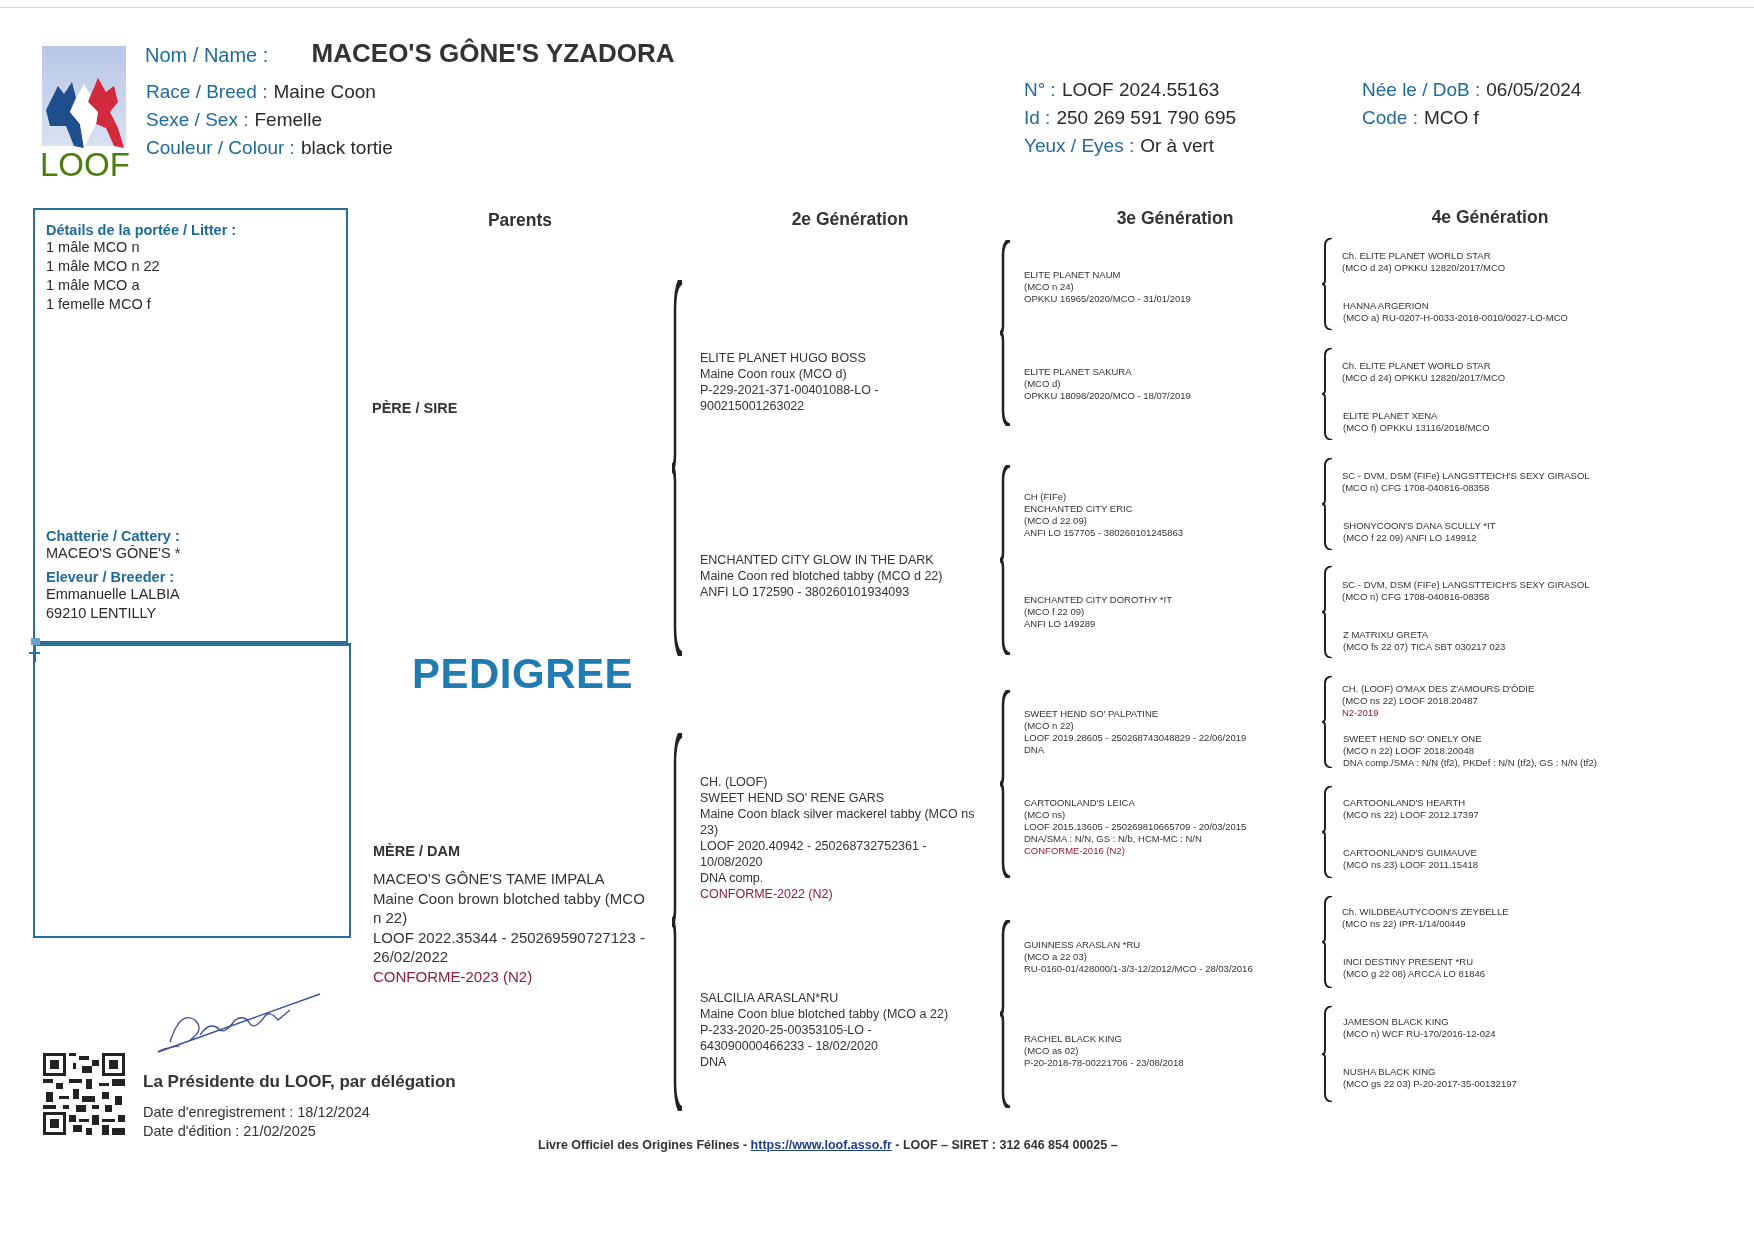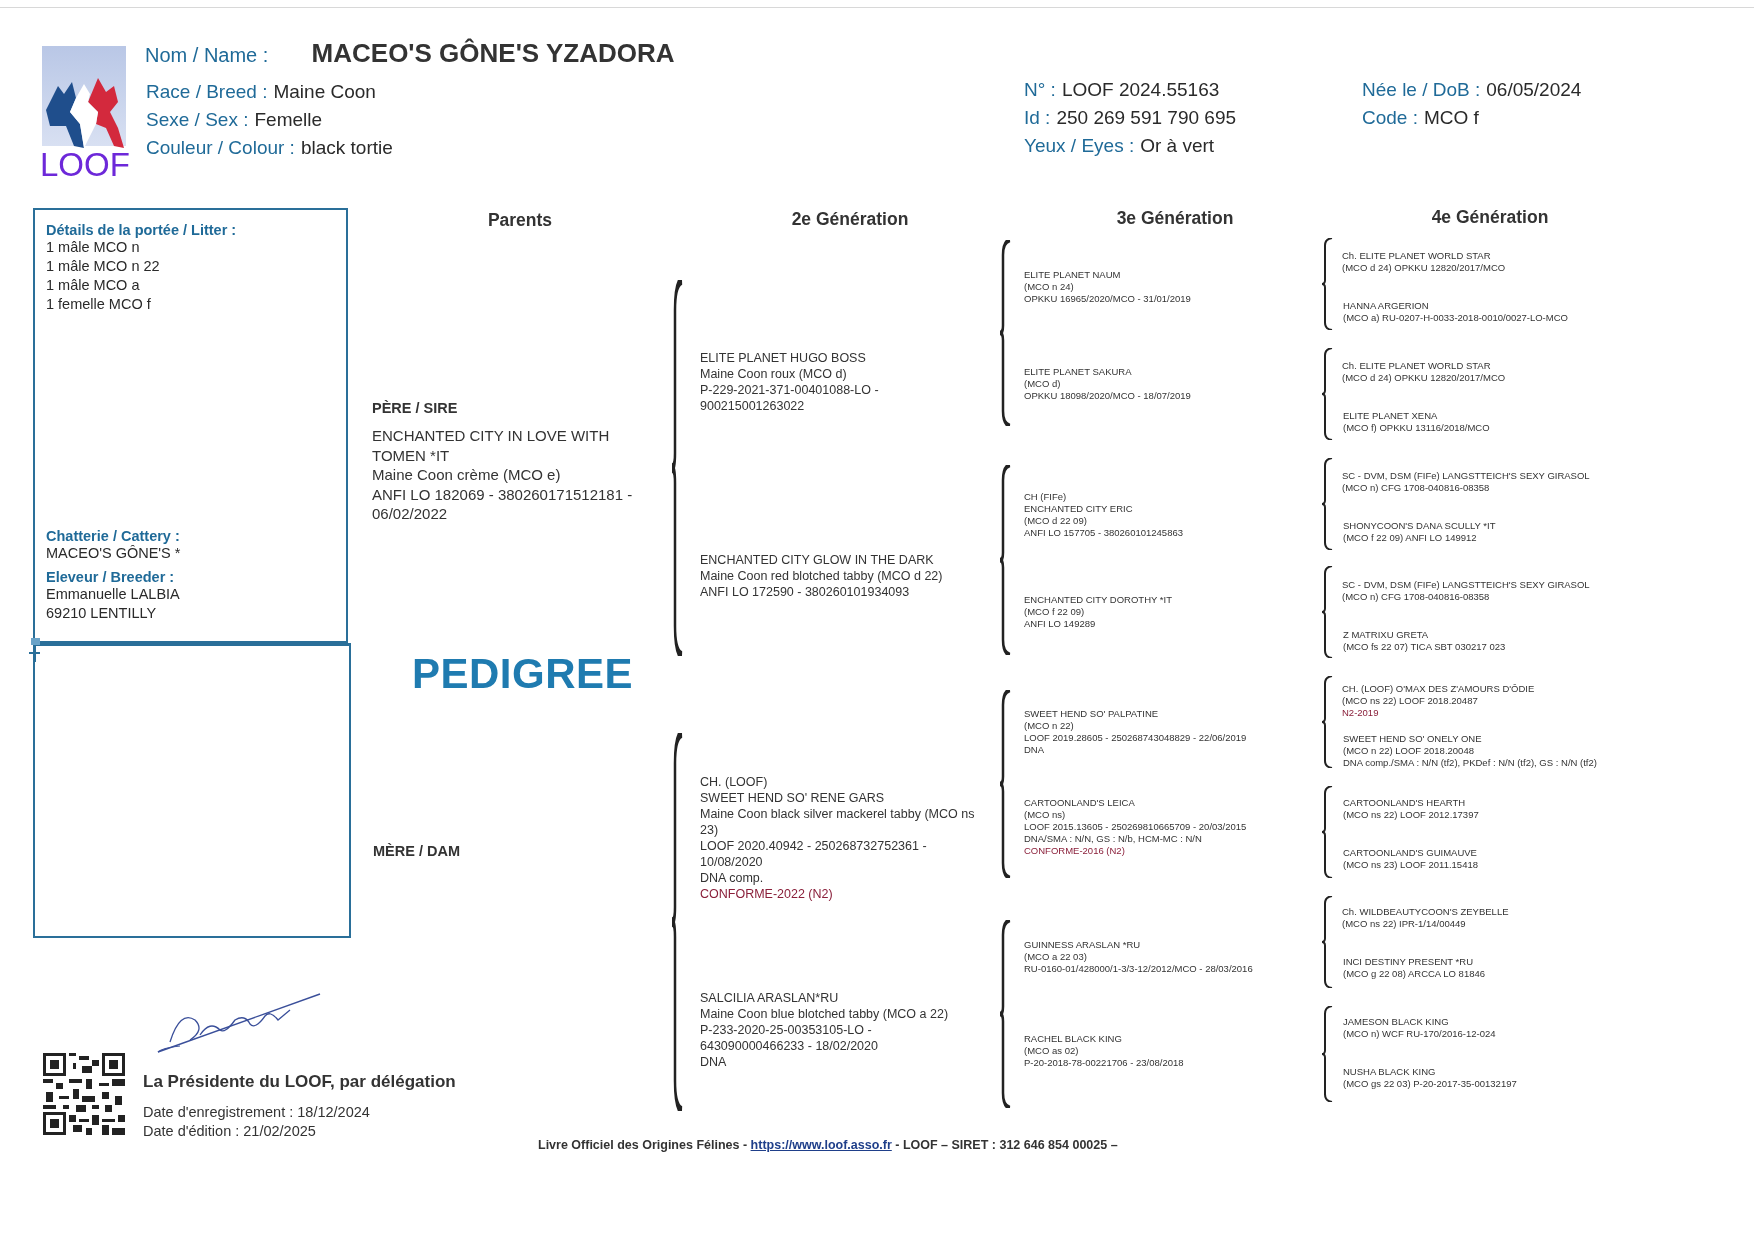--- a/index.html
+++ b/index.html
@@ -4,21 +4,21 @@
 <style>
   html,body{margin:0;padding:0;background:#fff;}
   body{width:1754px;height:1240px;position:relative;overflow:hidden;font-family:"Liberation Sans",sans-serif;color:#2a2a2a;}
   .abs{position:absolute;}
   .topline{left:0;top:7px;width:1754px;height:1px;background:#d8d8d8;}
   .lbl{color:#1f6a98;}
   .val{color:#2a2a2a;margin-left:36px;}
   
   .logo{left:40px;top:46px;width:90px;height:140px;}
   .logo-bg{position:absolute;left:2px;top:0;width:84px;height:100px;background:linear-gradient(#b9c7e6,#d8e0f2);}
-  .logo-text{position:absolute;left:0;top:100px;font-size:33px;color:#6d28d9;letter-spacing:0px;}
+  .logo-text{position:absolute;left:0;top:100px;font-size:33px;color:#4d7c0f;letter-spacing:0px;}
   
   .hdr-name{left:145px;top:38px;font-size:26px;}
   .hdr-name .lbl{font-size:20px;}
   .hdr-name .val{font-weight:bold;color:#333;}
   .hdr-row{font-size:19px;}
   .hdr-row .val{margin-left:6px;}
   
   .panel{left:33px;top:208px;width:315px;height:435px;border:2px solid #2a6f99;box-sizing:border-box;}
   .panel2{left:33px;top:643px;width:318px;height:295px;border:2px solid #2a6f99;border-top:3px solid #2a6f99;box-sizing:border-box;}
   .p-title{font-size:14.5px;font-weight:bold;color:#1f6a98;}
@@ -115,31 +115,32 @@
 
 <div class="abs colh" style="left:440px;top:210px;width:160px">Parents</div>
 <div class="abs colh" style="left:760px;top:209px;width:180px">2e Génération</div>
 <div class="abs colh" style="left:1085px;top:208px;width:180px">3e Génération</div>
 <div class="abs colh" style="left:1400px;top:207px;width:180px">4e Génération</div>
 
 <div class="abs pedigree">PEDIGREE</div>
 
 <div class="abs" style="left:372px;top:400px;width:300px">
   <div class="parent-role">PÈRE / SIRE</div>
-  <div class="parent" style="margin-top:10px">
-    <div>ENCHANTED CITY IN LOVE WITH</div>
-    <div>TOMEN *IT</div>
-    <div>Maine Coon crème  (MCO e)</div>
-    <div>ANFI LO 182069 - 380260171512181 -</div>
-    <div>06/02/2022</div>
-  </div>
 </div>
 
 <div class="abs" style="left:373px;top:843px;width:300px">
   <div class="parent-role">MÈRE / DAM</div>
+  <div class="parent" style="margin-top:10px">
+    <div>MACEO'S GÔNE'S TAME IMPALA</div>
+    <div>Maine Coon brown blotched tabby  (MCO</div>
+    <div>n 22)</div>
+    <div>LOOF 2022.35344 - 250269590727123 -</div>
+    <div>26/02/2022</div>
+    <div class="red">CONFORME-2023 (N2)</div>
+  </div>
 </div>
 
 <div class="brace" style="left:672px;top:280px;height:376px">
     <svg viewBox="0 0 12 100" preserveAspectRatio="none">
       <path d="M10 0 Q3 1 3 8 L3 46 Q3 50 0 50 Q3 50 3 54 L3 92 Q3 99 10 100" fill="none" stroke="#222" stroke-width="2.5"></path>
     </svg>
   </div>
 <div class="brace" style="left:672px;top:733px;height:378px">
     <svg viewBox="0 0 12 100" preserveAspectRatio="none">
       <path d="M10 0 Q3 1 3 8 L3 46 Q3 50 0 50 Q3 50 3 54 L3 92 Q3 99 10 100" fill="none" stroke="#222" stroke-width="2.5"></path>

